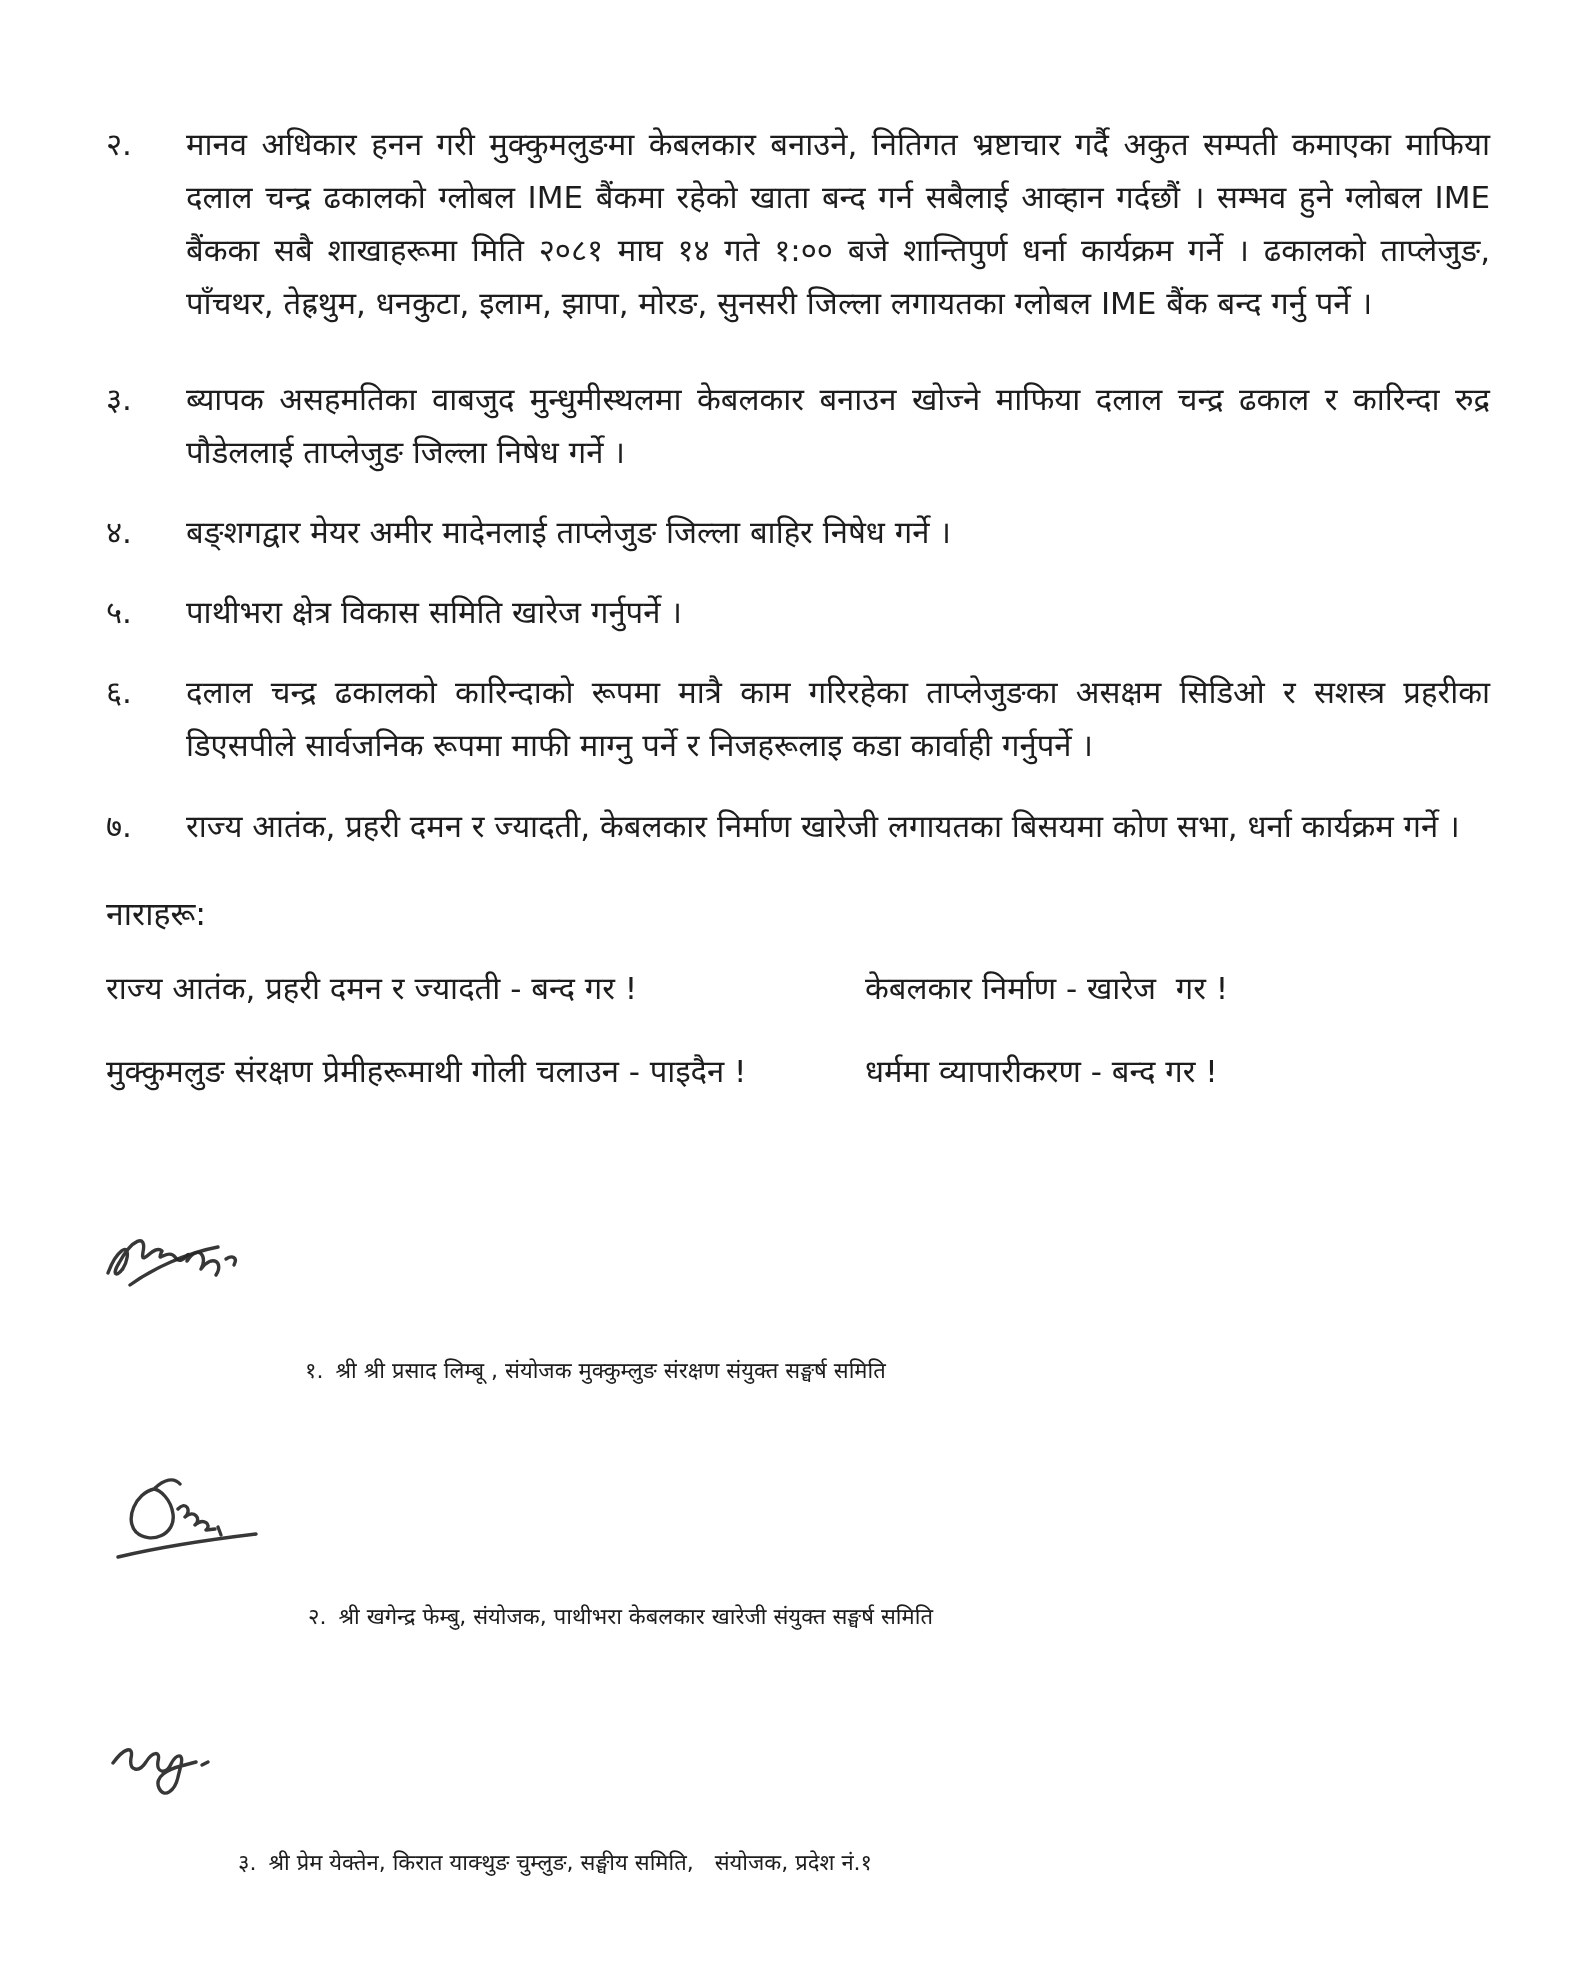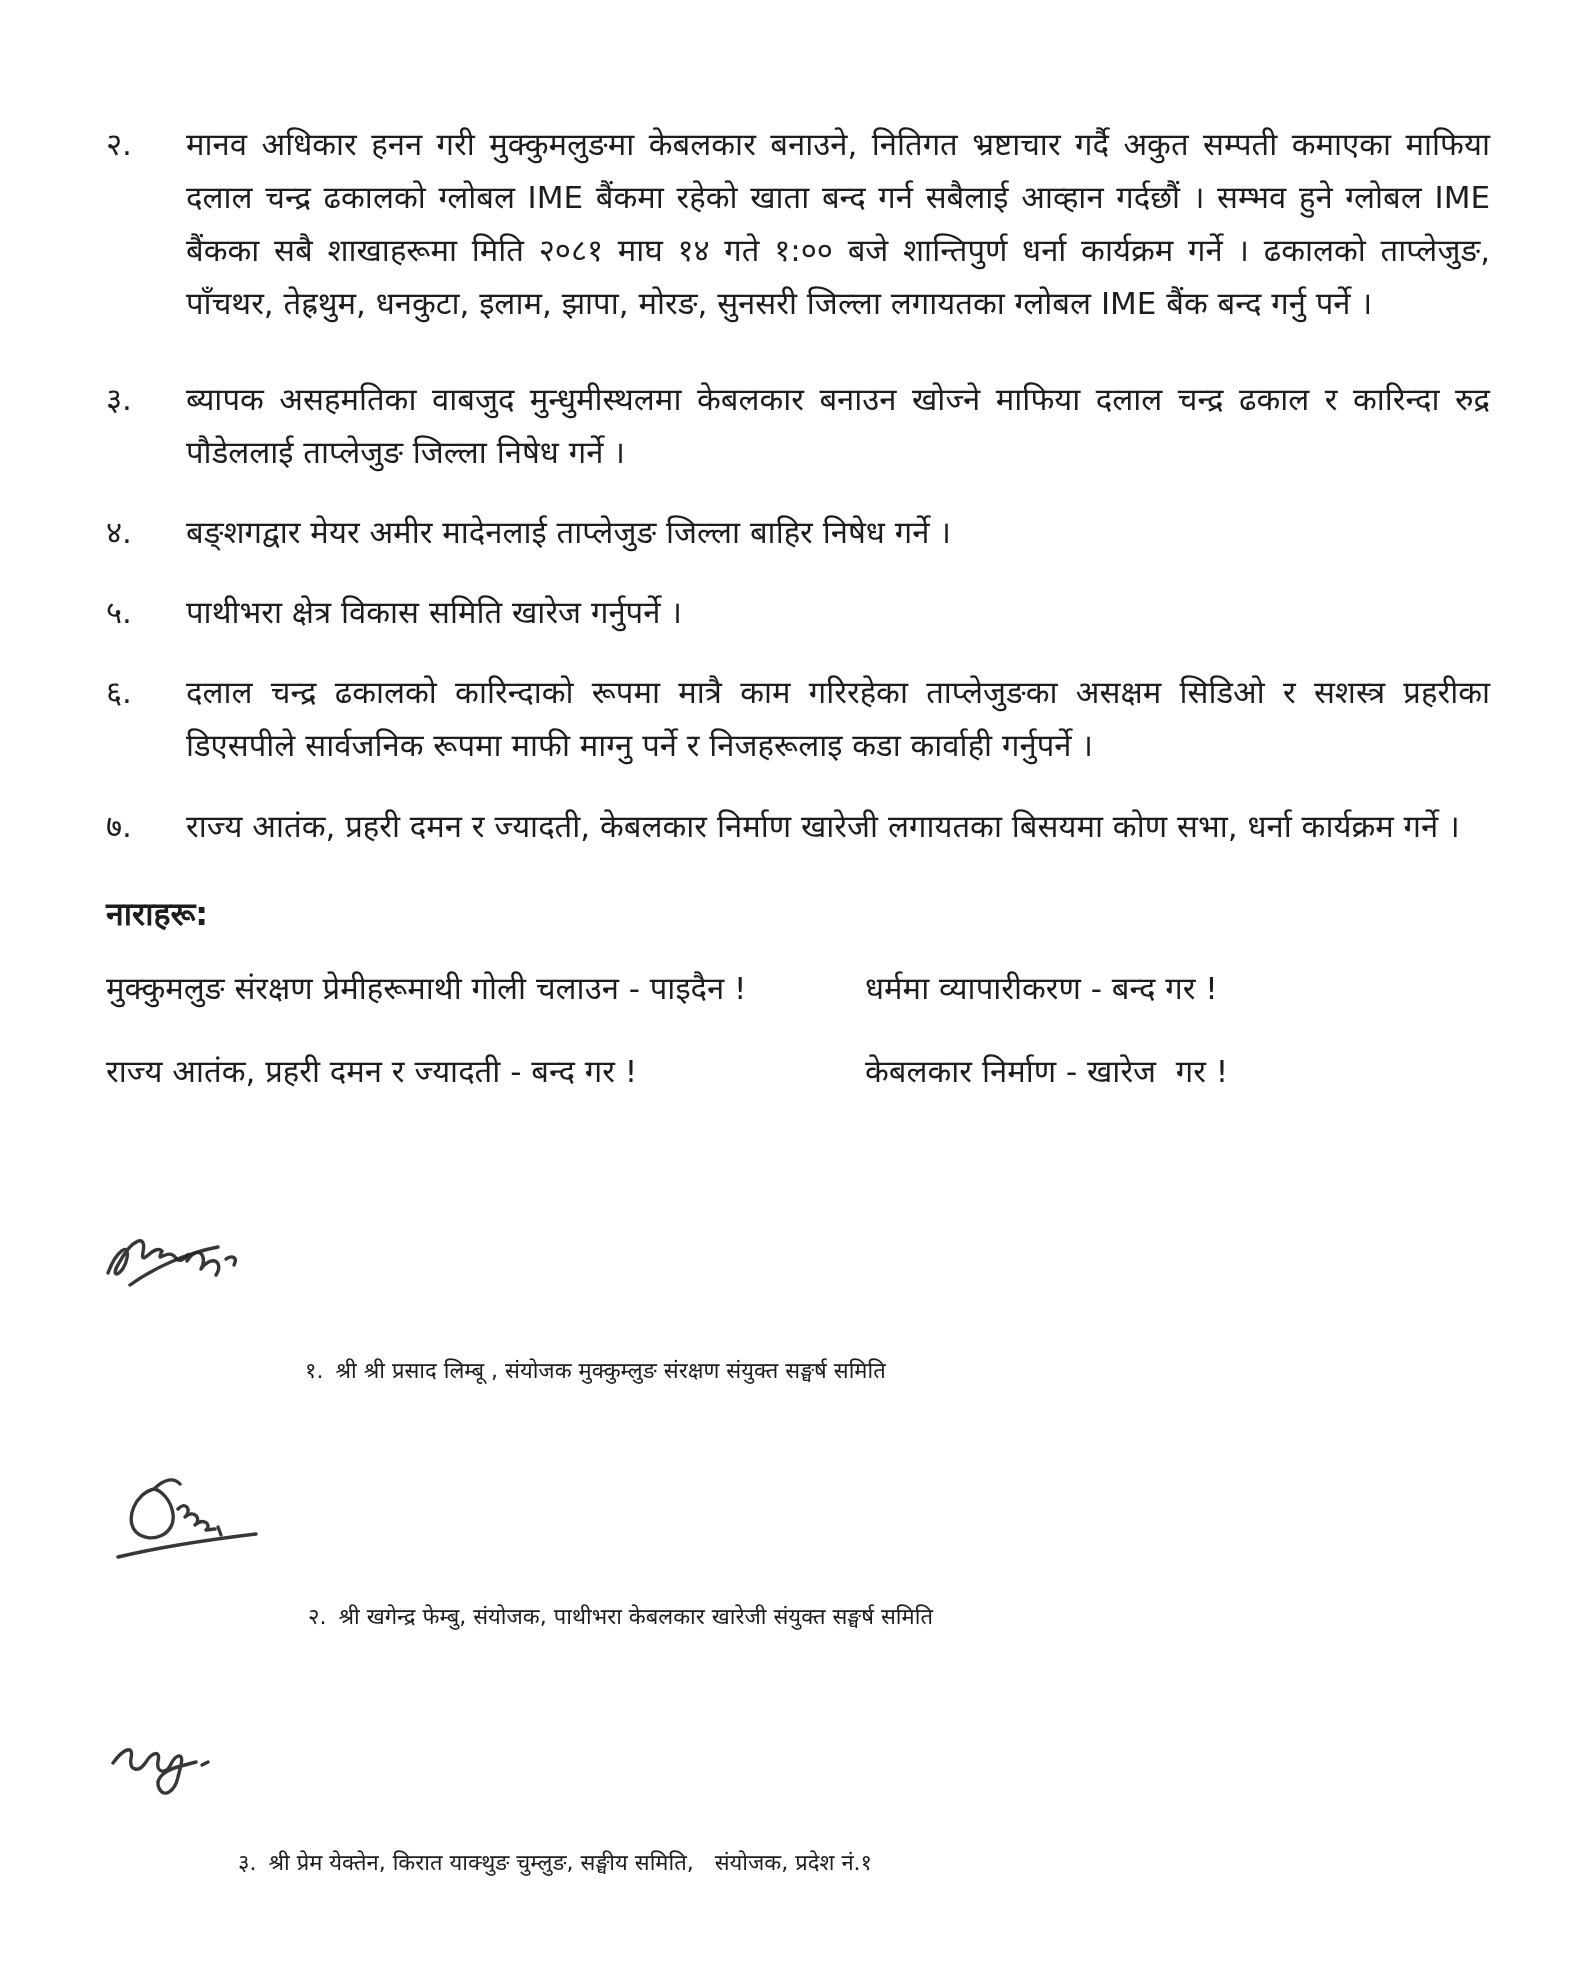--- a/index.html
+++ b/index.html
@@ -20,21 +20,21 @@
     margin:0 106px 27px 106px;
     font-size:31px;
     line-height:53px;
   }
   .demand-num { flex:none; width:80px; }
   .demand-text { flex:1; text-align:justify; }
   
   .slogan-heading {
     margin:36px 106px 24px 106px;
     font-size:32px;
-    font-weight:bold;
+    font-weight:normal;
     line-height:50px;
   }
   .slogan-grid { margin:0 106px; }
   .slogan-line {
     display:flex;
     font-size:31px;
     line-height:50px;
     margin-bottom:33px;
     white-space:pre-wrap;
   }
@@ -95,26 +95,26 @@
 
   <div class="demand-row" style="margin-top:28px;">
     <span class="demand-num">७.</span>
     <div class="demand-text">राज्य आतंक, प्रहरी दमन र ज्यादती, केबलकार निर्माण खारेजी लगायतका बिसयमा कोण सभा, धर्ना कार्यक्रम गर्ने ।</div>
   </div>
 
   <div class="slogan-heading">नाराहरू:</div>
 
   <div class="slogan-grid">
     <div class="slogan-line">
+      <div class="slogan-left">राज्य आतंक, प्रहरी दमन र ज्यादती - बन्द गर !</div>
+      <div class="slogan-right">केबलकार निर्माण - खारेज  गर !</div>
+    </div>
+    <div class="slogan-line">
       <div class="slogan-left">मुक्कुमलुङ संरक्षण प्रेमीहरूमाथी गोली चलाउन - पाइदैन !</div>
       <div class="slogan-right">धर्ममा व्यापारीकरण - बन्द गर !</div>
-    </div>
-    <div class="slogan-line">
-      <div class="slogan-left">राज्य आतंक, प्रहरी दमन र ज्यादती - बन्द गर !</div>
-      <div class="slogan-right">केबलकार निर्माण - खारेज  गर !</div>
     </div>
     <div class="slogan-line">
     </div>
   </div>
 
   <div class="sign-section">
 
     <div class="sig-row" style="padding-left:263px;">
       <svg class="signature" style="left:100px; top:-30px;" width="150" height="100" viewBox="0 0 150 100">
         <path d="M8,62 C16,40 30,30 27,47 C24,64 8,70 19,52 C32,28 47,22 43,41 C40,58 54,32 62,40 C55,55 68,36 75,46 C83,58 92,32 87,50 C99,32 108,46 101,58 C113,42 124,52 116,64"></path>

